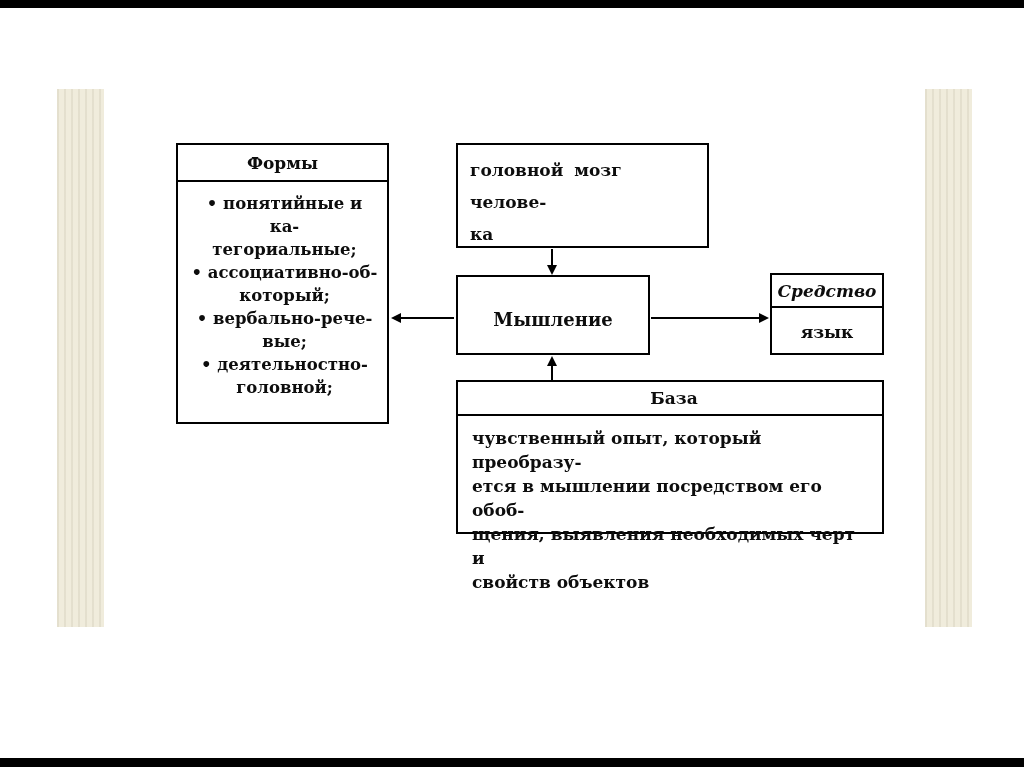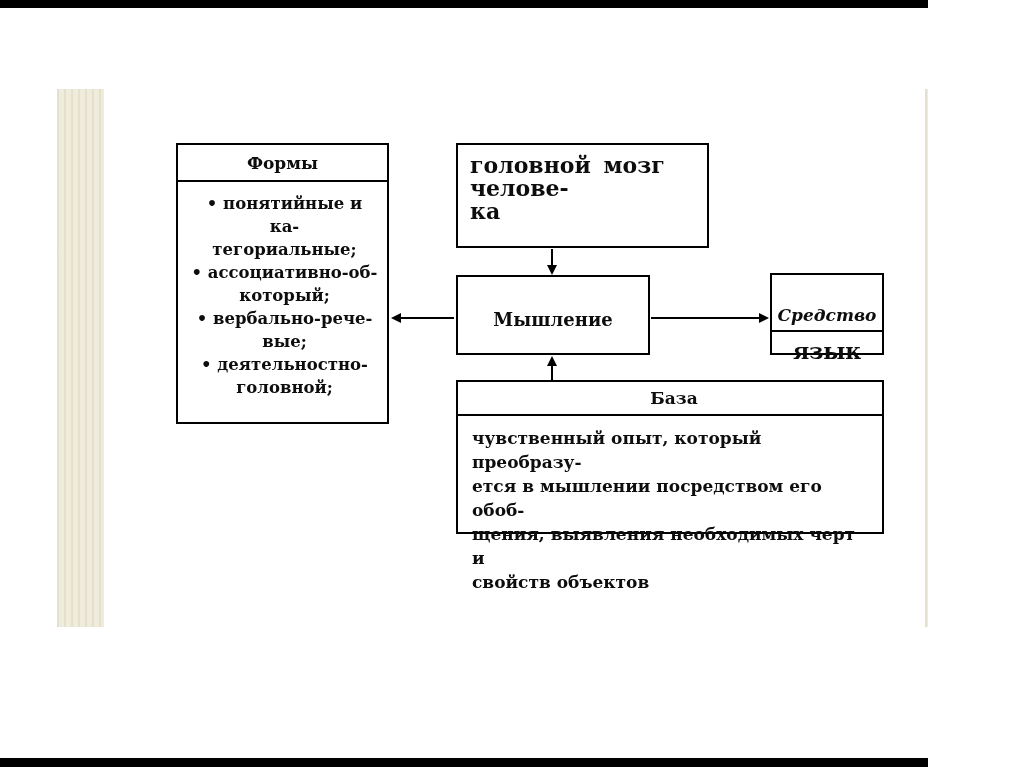--- a/index.html
+++ b/index.html
@@ -3,21 +3,21 @@
 <meta charset="utf-8">
 <style>
   html, body {
     margin: 0;
     padding: 0;
     background: #ffffff;
     font-family: "DejaVu Serif", "Liberation Serif", serif;
   }
   .stage {
     position: relative;
-    width: 928px;
+    width: 1024px;
     height: 767px;
     background: #ffffff;
     overflow: hidden;
   }
   .bar {
     position: absolute;
     left: 0;
     width: 1024px;
     background: #000000;
   }
@@ -46,22 +46,22 @@
   }
   .box-header {
     text-align: center;
     font-weight: 700;
     font-size: 17px;
     padding: 8px 4px 7px 4px;
     border-bottom: 2px solid #000000;
   }
   .box-body {
     font-weight: 700;
-    font-size: 22px;
-    line-height: 23px;
+    font-size: 17px;
+    line-height: 32px;
     padding: 9px 10px 6px 12px;
     white-space: pre-line;
   }
 
   .forms-box    { left: 176px; top: 143px; width: 213px; height: 281px; }
   .forms-list   { padding: 10px 8px 0 12px; }
   .forms-item   {
     font-weight: 700;
     font-size: 16.5px;
     line-height: 23px;
@@ -72,21 +72,21 @@
   .bio-box      { left: 456px; top: 143px; width: 253px; height: 105px; }
   .bio-box .box-body { word-spacing: 5px; }
 
   .center-box   {
     left: 456px; top: 275px; width: 194px; height: 80px;
     display: flex; align-items: center; justify-content: center;
   }
   .center-label { font-weight: 700; font-size: 18px; margin-top: 8px; }
 
   .means-box    { left: 770px; top: 273px; width: 114px; height: 82px; }
-  .means-box .box-header { font-style: italic; padding: 6px 2px 5px 2px; margin-top: 24px; }
+  .means-box .box-header { font-style: italic; padding: 6px 2px 5px 2px; }
   .means-box .box-body { text-align: center; padding: 8px 4px; }
 
   .base-box     { left: 456px; top: 380px; width: 428px; height: 154px; }
   .base-box .box-header { padding: 6px 4px 6px 12px; }
   .base-box .box-body { padding: 10px 14px 6px 14px; line-height: 24px; font-size: 17px; }
 
   .arrows {
     position: absolute;
     left: 0; top: 0;
     width: 1024px; height: 767px;

